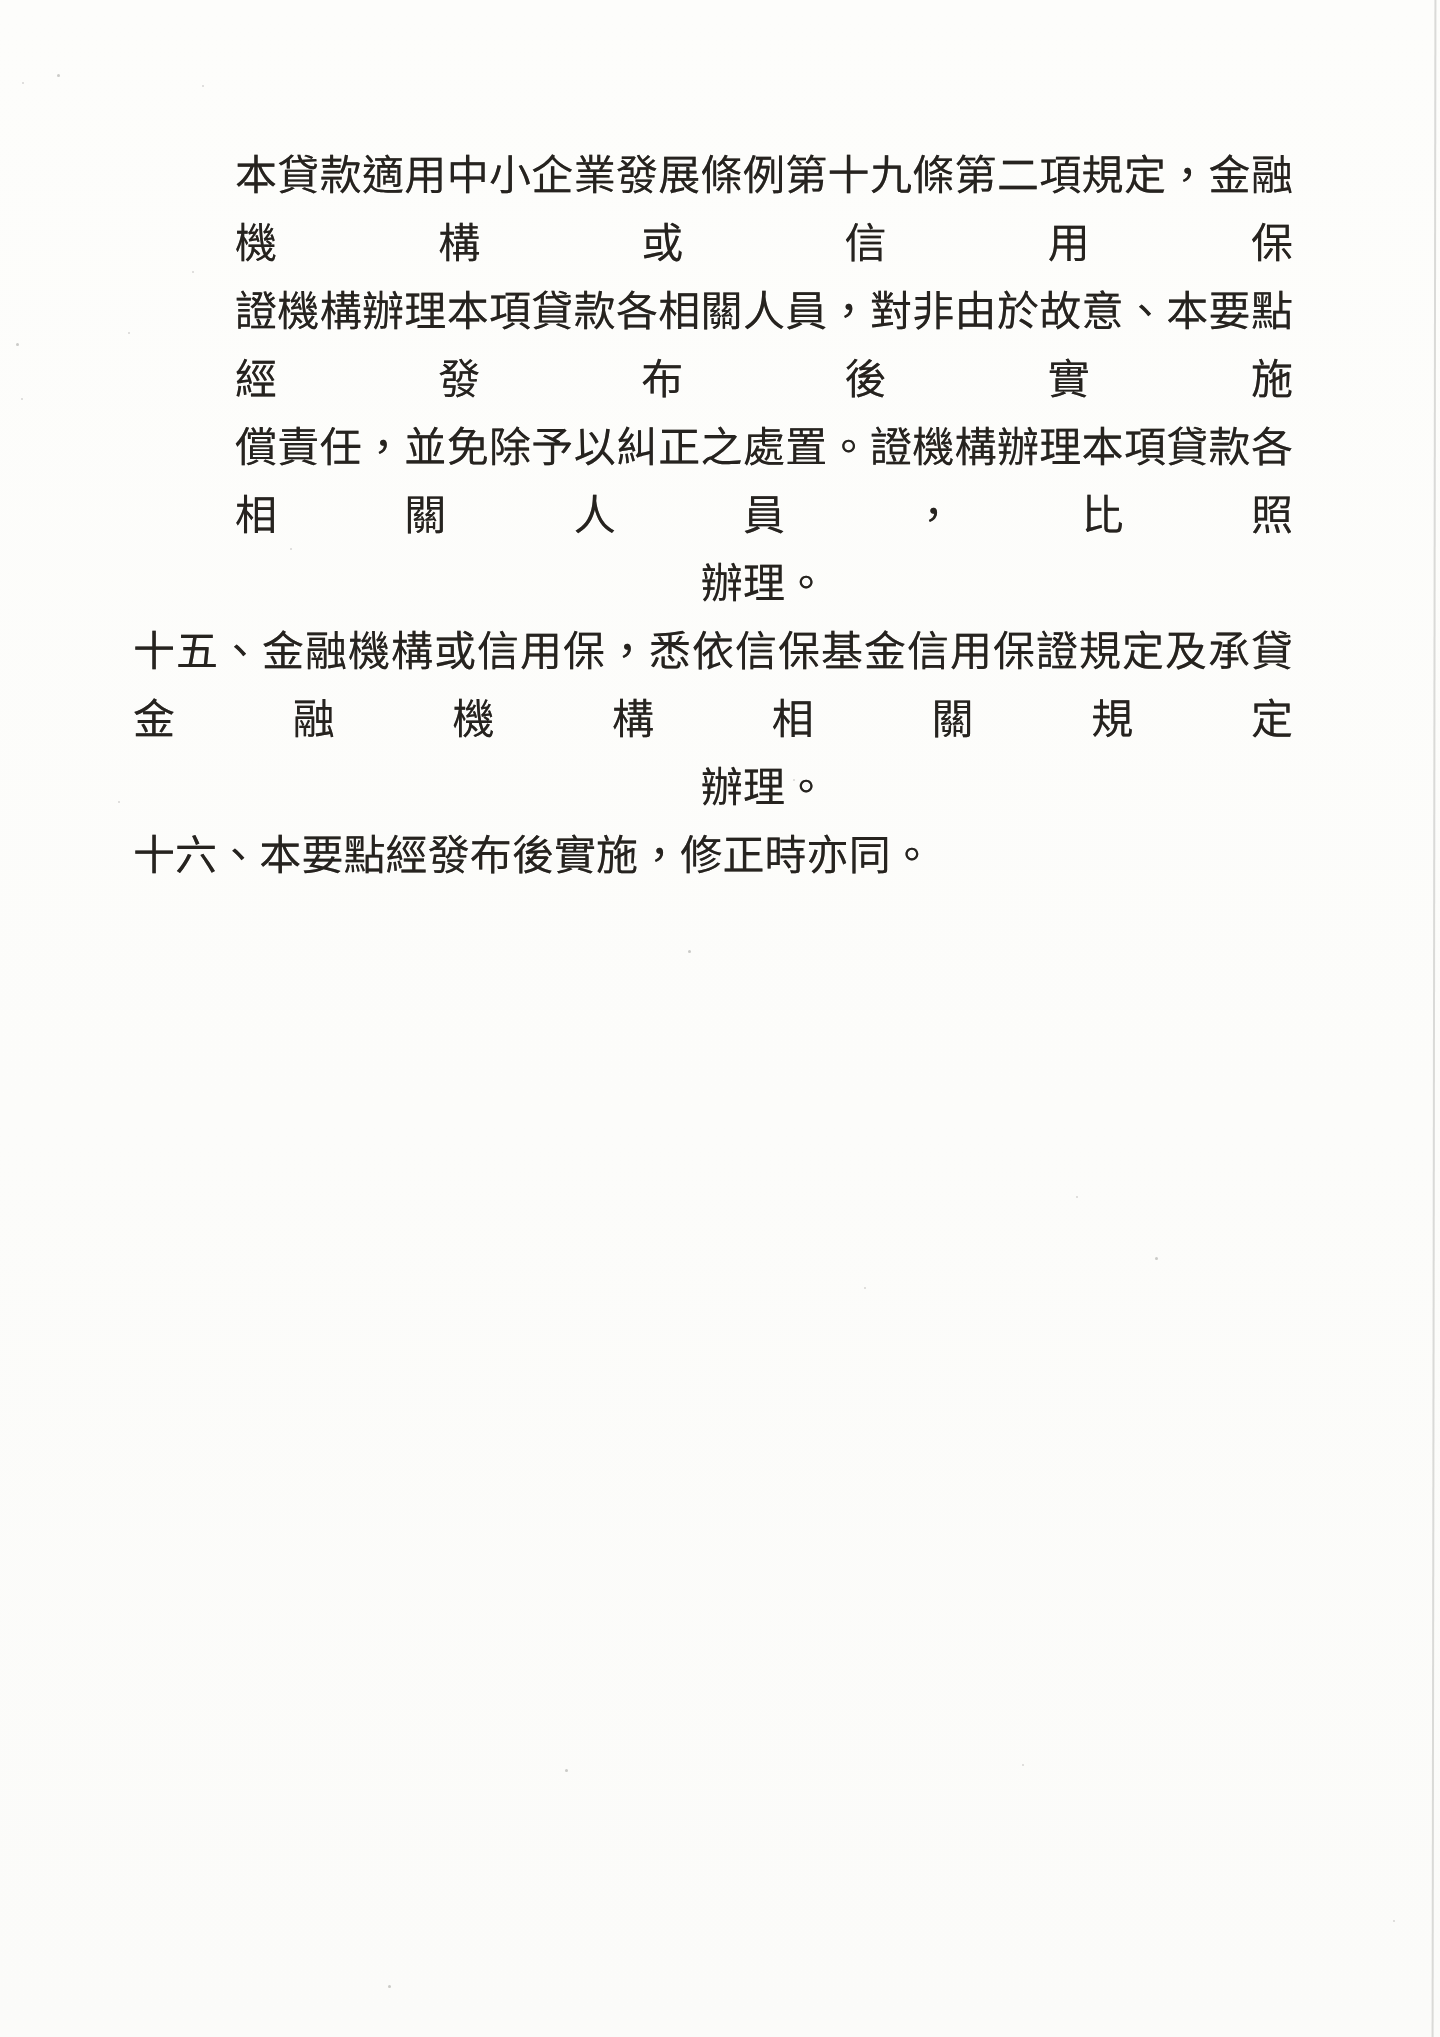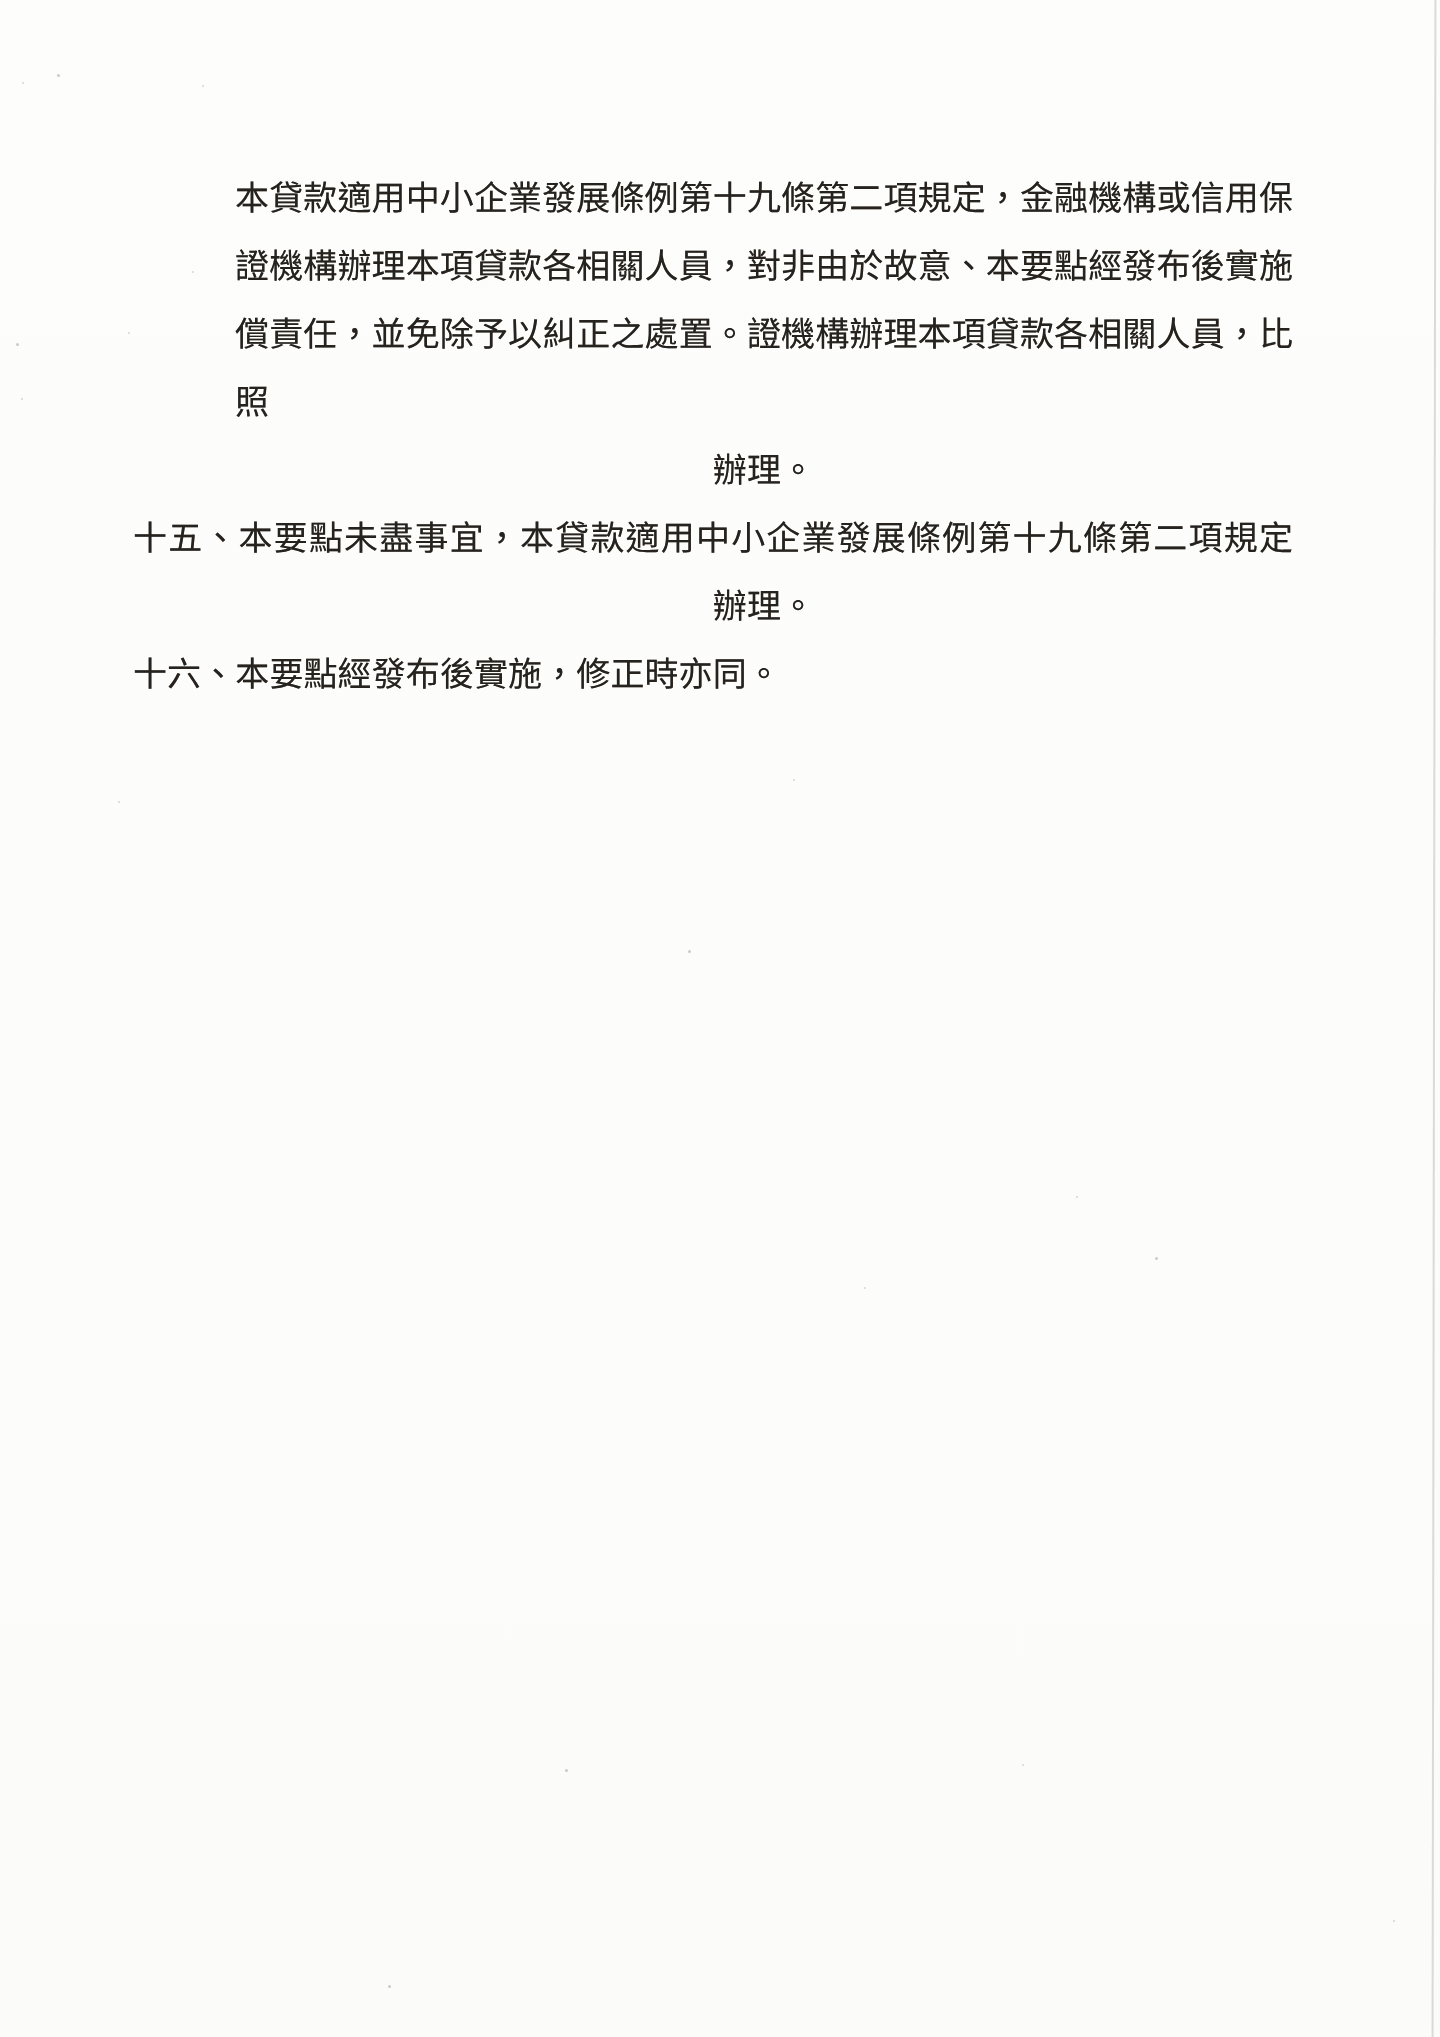--- a/index.html
+++ b/index.html
@@ -17,23 +17,23 @@
   
   .sheet {
     position: absolute;
     inset: 0;
     background: linear-gradient(180deg, #fdfdfb 0%, #fcfcfa 55%, #fbfbf9 100%);
   }
   
   .text-block {
     position: absolute;
     left: 133px;
-    top: 165px;
+    top: 142px;
     width: 1160px;
-    font-size: 34px;
+    font-size: 42px;
     line-height: 68px;
     color: #26231f;
     letter-spacing: 0.1px;
     text-shadow: 0 0 0.5px rgba(38,35,31,0.55);
   }
   .line {
     white-space: nowrap;
   }
   
   .line.cont {
@@ -96,21 +96,21 @@
 
     <div class="line cont just">本貸款適用中小企業發展條例第十九條第二項規定，金融機構或信用保</div>
 
     <div class="line cont just">證機構辦理本項貸款各相關人員，對非由於故意、本要點經發布後實施</div>
 
 
     <div class="line cont just">償責任，並免除予以糾正之處置。證機構辦理本項貸款各相關人員，比照</div>
 
     <div class="line cont">辦理。</div>
 
-    <div class="line just">十五、本要點未盡事宜，本貸款適用中小企業發展條例第十九條第二項規定</div>
+    <div class="line just">十五、金融機構或信用保，悉依信保基金信用保證規定及承貸金融機構相關規定</div>
 
     <div class="line cont">辦理。</div>
 
     <div class="line">十六、本要點經發布後實施，修正時亦同。</div>
 
   </div>
 
   <div class="scan-edge"></div>
 
   <div class="speck sp1"></div>

